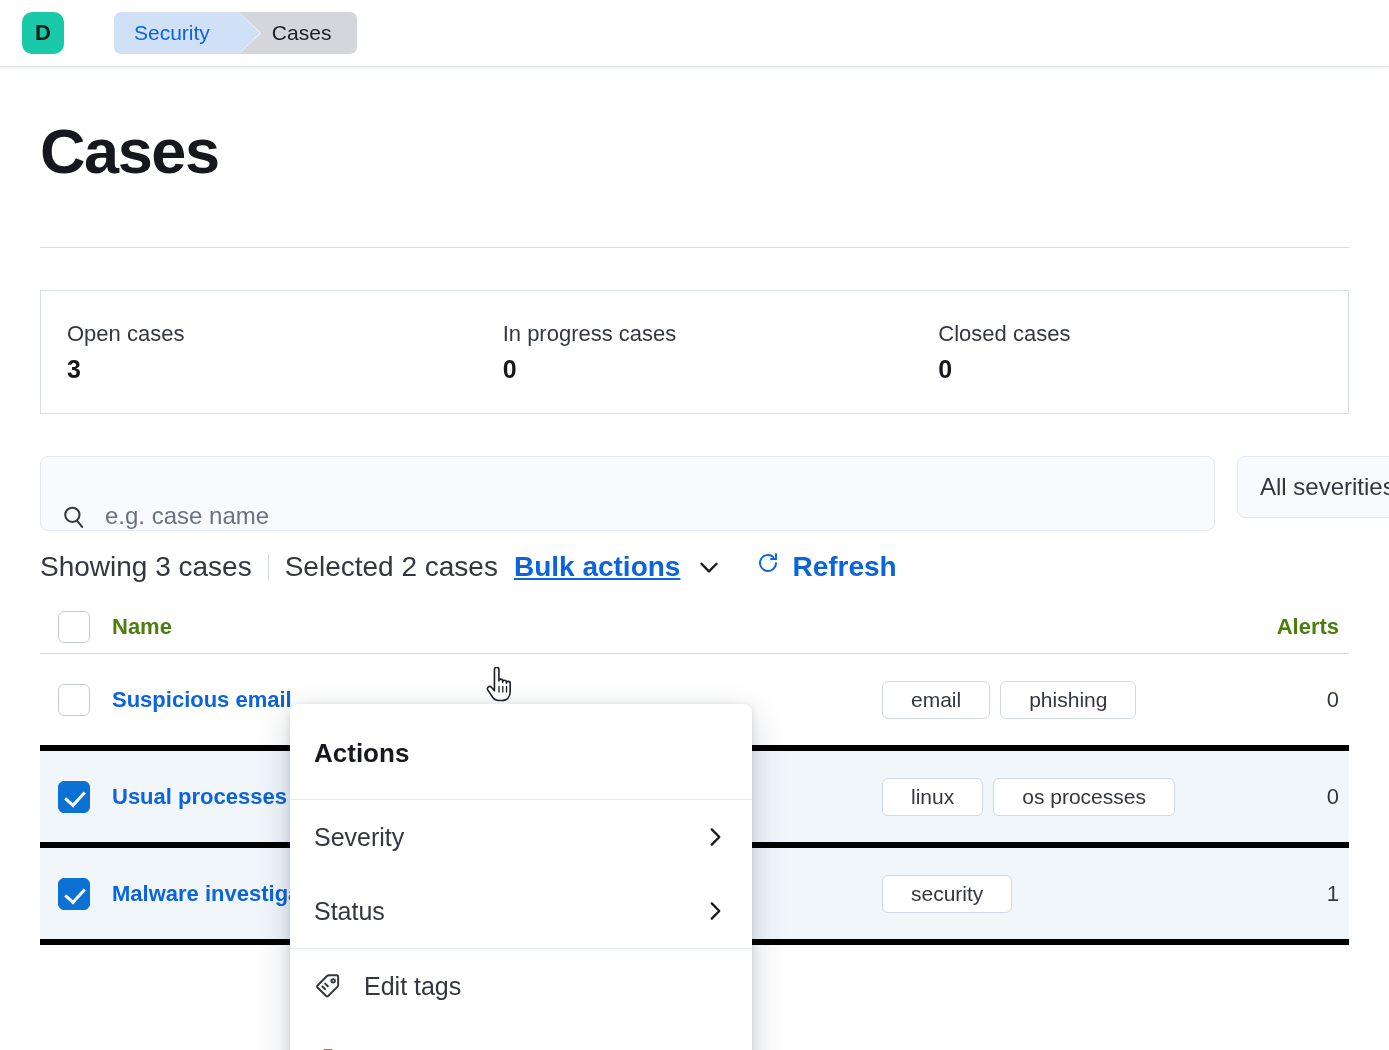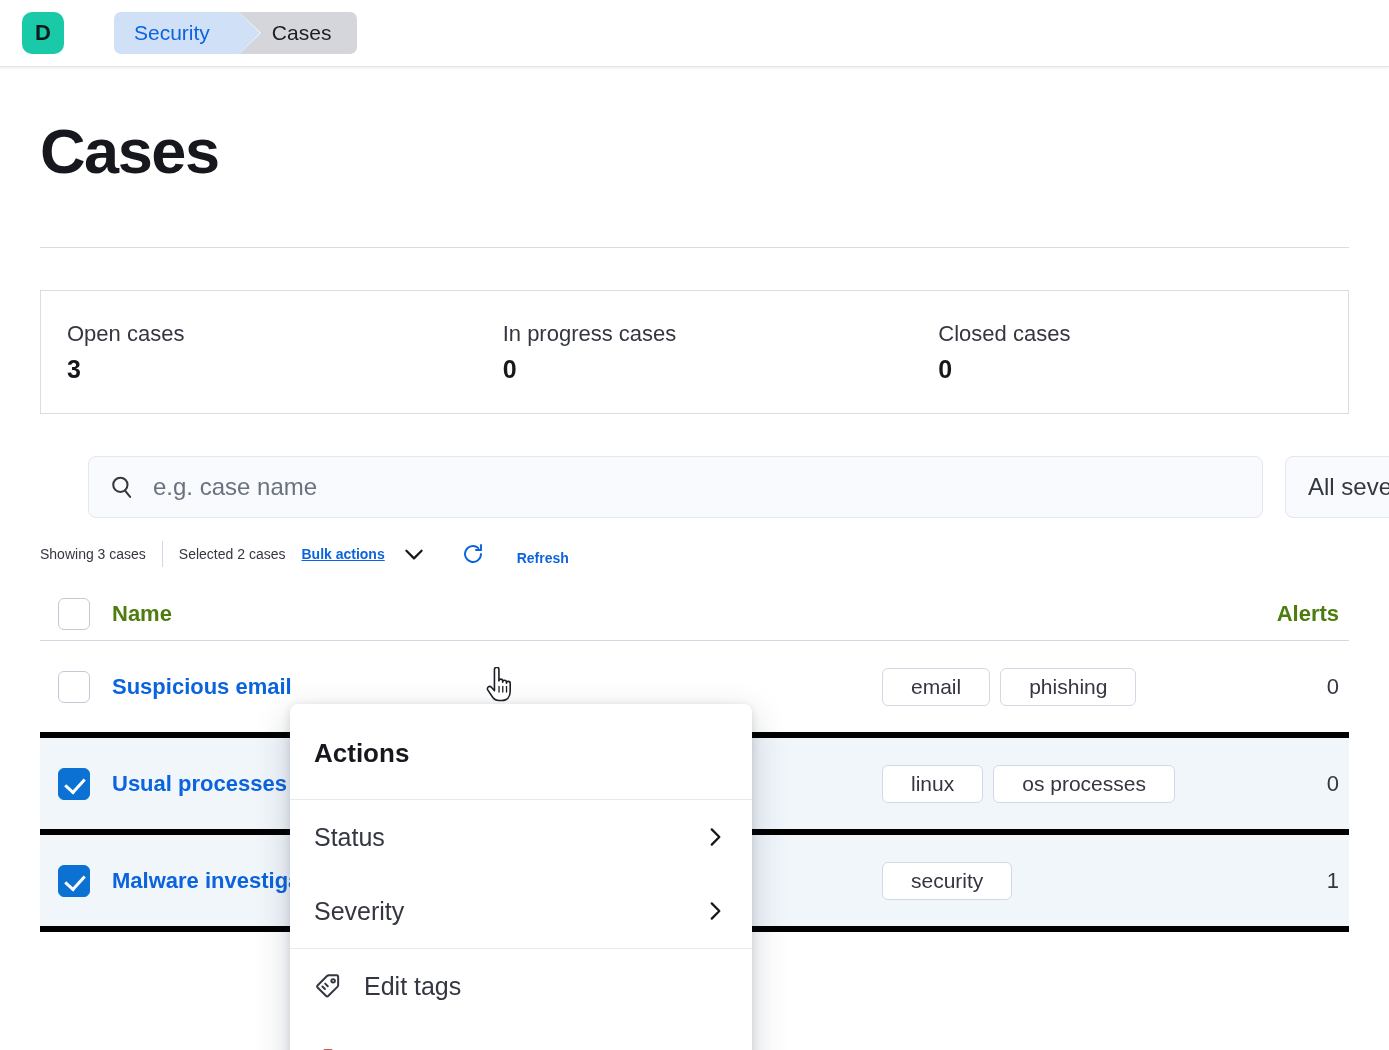--- a/index.html
+++ b/index.html
@@ -99,28 +99,27 @@
   }
   .stat { flex: 1 1 0; padding-left: 26px; }
   .stat:nth-child(1) { padding-left: 26px; }
   .stat-label { font-size: 22px; color: #343741; line-height: 1.3; }
   .stat-value { font-size: 25px; font-weight: 700; color: #16181d; margin-top: 6px; }
 
   
   .search-row { margin-top: 42px; display: flex; gap: 22px; }
   .search-box {
     flex: 0 0 1175px;
-    height: 62px;
+    height: 75px;
     background: #f8fafd;
     border: 1px solid #e2e7f0;
     border-radius: 8px;
-    display: flex; align-items: center;
+    display: flex; align-items: flex-end;
     padding: 0 20px;
     box-shadow: inset 0 0 0 1px rgba(0,0,0,0.0);
-    margin-left: 48px;
   }
   .search-icon { width: 26px; height: 26px; flex: 0 0 auto; margin-right: 18px; }
   .search-input {
     border: 0; outline: 0; background: transparent;
     font-family: inherit; font-size: 24px; color: #343741;
     width: 100%;
   }
   .search-input::placeholder { color: #6a717f; }
   .severity-btn {
     flex: 0 0 auto;
@@ -135,45 +134,44 @@
     color: #343741;
     font-family: inherit;
     white-space: nowrap;
   }
 
   
   .toolbar {
     margin-top: 17px;
     display: flex; align-items: center;
     height: 38px;
-    font-size: 14px;
+    font-size: 28px;
     position: relative;
     z-index: 5;
   }
   .tb-text { color: #343741; }
   .tb-sep {
     width: 1px; height: 26px;
     background: #d3d9e4;
     margin: 0 16px;
   }
   .bulk-actions {
     color: #0b64dd;
     text-decoration: underline;
     font-weight: 700;
     cursor: pointer;
     margin-left: 16px;
   }
   .chev-down { margin-left: 16px; display: flex; align-items: center; }
   .refresh-wrap {
-    display: flex; align-items: flex-end;
+    display: flex; align-items: flex-start;
     margin-left: 34px;
     color: #0b64dd;
     font-weight: 700;
     cursor: pointer;
-    gap: 20px;
   }
   .refresh-wrap svg { margin-right: 12px; }
 
   
   .table { margin-top: 14px; width: 1309px; }
   .thead {
     display: flex; align-items: center;
     height: 54px;
     border-bottom: 1px solid #d3d9e4;
     font-weight: 700;
@@ -402,30 +400,30 @@
       </div>
       <div class="c-alerts">1</div>
     </div>
 
   </div>
 
   <div class="popover">
     <div class="pop-header">Actions</div>
 
     <div class="pop-item">
-      <span class="label">Status</span>
+      <span class="label">Severity</span>
       <span class="chev-right">
         <svg viewBox="0 0 24 24" width="26" height="26" fill="none" stroke="#16181d" stroke-width="2.1" stroke-linecap="round" stroke-linejoin="round">
           <polyline points="9,5 16,12 9,19"></polyline>
         </svg>
       </span>
     </div>
 
     <div class="pop-item">
-      <span class="label">Severity</span>
+      <span class="label">Status</span>
       <span class="chev-right">
         <svg viewBox="0 0 24 24" width="26" height="26" fill="none" stroke="#16181d" stroke-width="2.1" stroke-linecap="round" stroke-linejoin="round">
           <polyline points="9,5 16,12 9,19"></polyline>
         </svg>
       </span>
     </div>
 
     <div class="pop-divider"></div>
 
     <div class="pop-item">

